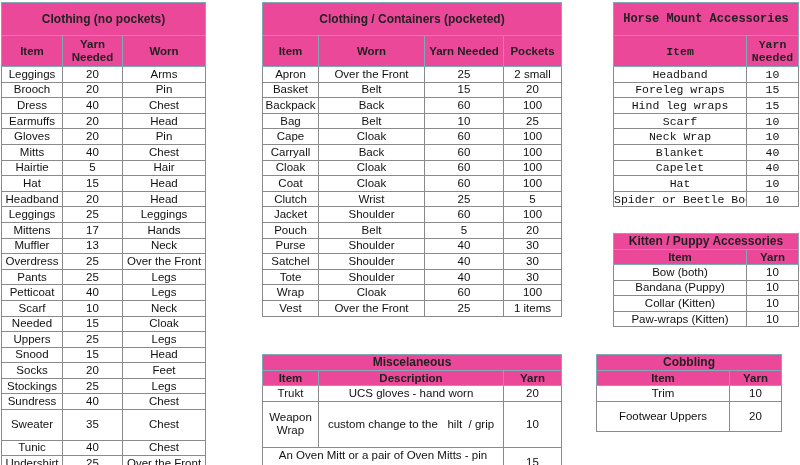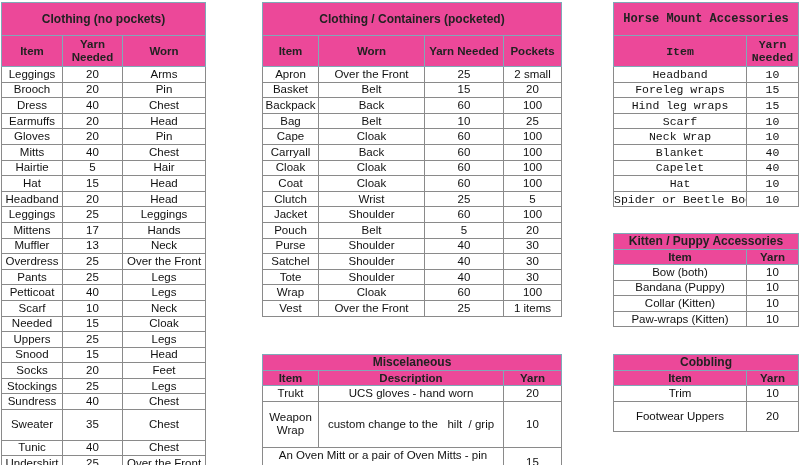--- a/index.html
+++ b/index.html
@@ -13,21 +13,21 @@
     th.title { font-size: 12px; }
     td { background: #ffffff; height: 14.6px; }
     tr.tall td { height: 29.5px; }
     .wrap { white-space: normal; line-height: 13.5px; }
 
     #t-clothing { left: 1px; top: 2px; width: 204px; }
     #t-pocketed { left: 262px; top: 2px; width: 299px; }
     #t-horse { left: 613px; top: 2px; width: 185px; font-family: Liberation Mono, monospace; }
     #t-kitten { left: 613px; top: 233px; width: 185px; }
     #t-misc { left: 262px; top: 354px; width: 299px; }
-    #t-cobbling { left: 613px; top: 354px; width: 185px; }
+    #t-cobbling { left: 596px; top: 354px; width: 185px; }
   </style>
 </head>
 <body>
 
 <table id="t-clothing">
   <colgroup>
       <col style="width:61px">
       <col style="width:60px">
       <col style="width:83px">
     </colgroup>

